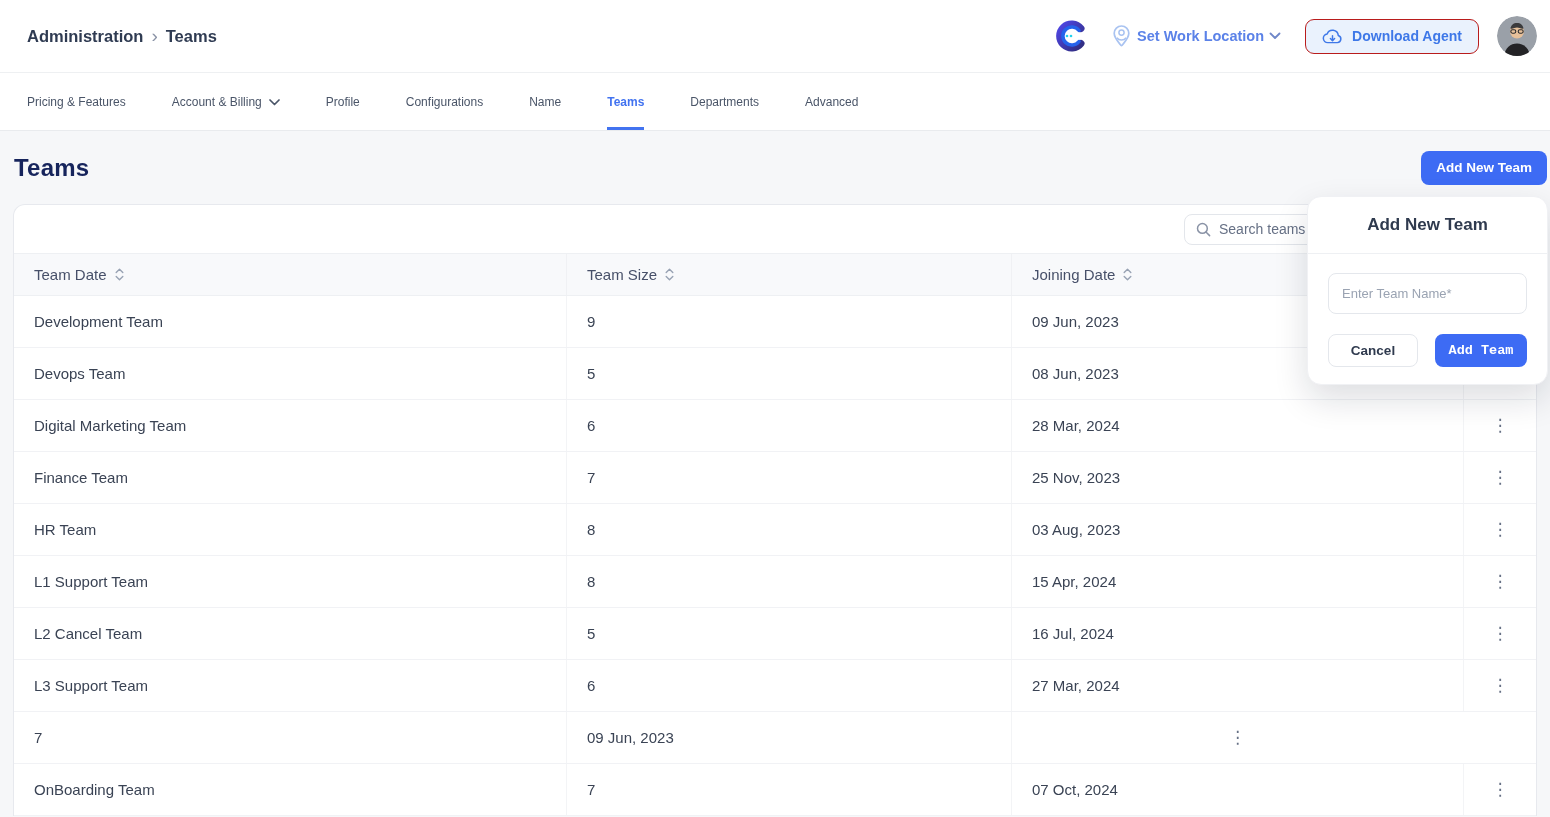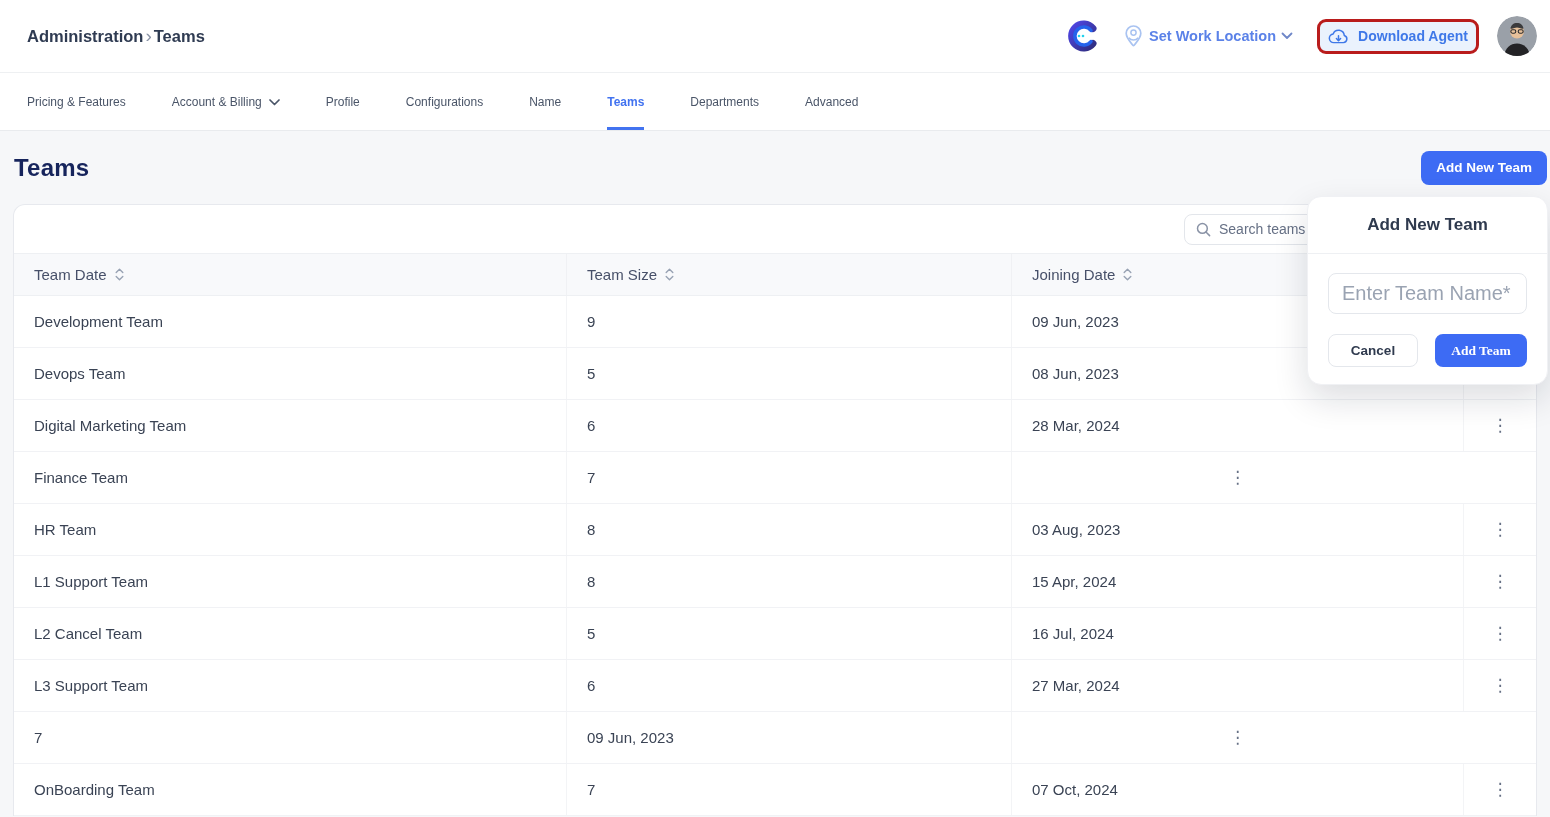--- a/index.html
+++ b/index.html
@@ -3,28 +3,28 @@
 <meta charset="utf-8">
 <style>
   * { margin:0; padding:0; box-sizing:border-box; }
   html,body { width:1550px; height:817px; }
   body { font-family:"Liberation Sans","DejaVu Sans",sans-serif; background:#f6f7f9; }
   .stage { position:relative; width:1550px; height:817px; overflow:hidden; background:#f6f7f9; }
 
   
   .topbar { height:73px; background:#fff; border-bottom:1px solid #eef0f2;
             display:flex; align-items:center; padding:0 13px 0 27px; }
-  .breadcrumb { display:flex; align-items:center; gap:2px; font-size:16.5px; font-weight:700; color:#2f3b52; }
+  .breadcrumb { display:flex; align-items:center; gap:8px; font-size:16.5px; font-weight:700; color:#2f3b52; }
   .crumb-sep { color:#8a93a6; font-size:19px; font-weight:400; line-height:1; padding-bottom:2px; }
   .topbar-right { margin-left:auto; display:flex; align-items:center; gap:24px; }
   .logo-wrap { width:32px; height:32px; display:flex; align-items:center; justify-content:center; }
   .workloc { display:flex; align-items:center; gap:5px; cursor:pointer; }
   .workloc-label { color:#5b82e8; font-size:14.5px; font-weight:600; }
-  .dl-btn { display:flex; align-items:center; gap:9px; height:35px; padding:0 8px;
-            background:#eaf2fd; border:3px solid #b91c1c; border-radius:9px; cursor:pointer;
+  .dl-btn { display:flex; align-items:center; gap:9px; height:35px; padding:0 16px;
+            background:#eaf2fd; border:1px solid #b91c1c; border-radius:9px; cursor:pointer;
             color:#3e78e8; font-size:14px; font-weight:600; font-family:inherit; }
   .avatar { width:40px; height:40px; border-radius:50%; overflow:hidden; margin-left:-6px; cursor:pointer; }
 
   
   .tabbar { height:58px; background:#fff; border-bottom:1px solid #e9ebee;
             display:flex; align-items:stretch; gap:46px; padding:0 27px; }
   .tab { display:flex; align-items:center; gap:7px; font-size:12px; font-weight:500; color:#4a5568;
          cursor:pointer; white-space:nowrap; }
   .tab.active { color:#4273f0; font-weight:600; box-shadow:inset 0 -3px 0 #4273f0; }
   .tab .chev { display:flex; margin-top:2px; }
@@ -55,27 +55,27 @@
   .td.actions { justify-content:center; padding:0; }
   .kebab { color:#667085; font-size:17px; line-height:1; cursor:pointer; padding:4px 7px; user-select:none; }
 
   
   .popover { position:absolute; left:1307px; top:196px; width:241px; background:#fff; z-index:20;
              border:1px solid #f0f1f4; border-radius:14px; box-shadow:0 14px 34px rgba(16,24,40,.14); }
   .pop-title { height:57px; display:flex; align-items:center; justify-content:center;
                font-size:17px; font-weight:700; color:#2f3a4e; border-bottom:1px solid #eef0f3; }
   .pop-body { padding:19px 20px 17px; }
   .pop-input { width:100%; height:41px; border:1px solid #e4e7ec; border-radius:8px; padding:0 13px;
-               font-size:20px; font-family:inherit; color:#3a4354; outline:none; }
+               font-size:13px; font-family:inherit; color:#3a4354; outline:none; }
   .pop-input::placeholder { color:#9aa3b2; }
   .pop-actions { display:flex; justify-content:space-between; margin-top:20px; }
   .btn-cancel { width:90px; height:33px; background:#fff; border:1px solid #e4e7ec; border-radius:8px;
                 font-size:13.5px; font-weight:700; color:#2f3a4e; font-family:inherit; cursor:pointer; }
   .btn-add { width:92px; height:33px; background:#3d6bf4; border:none; border-radius:8px;
-             font-size:13.5px; font-weight:700; color:#fff; font-family:Liberation Serif, serif; cursor:pointer; }
+             font-size:13.5px; font-weight:700; color:#fff; font-family:Liberation Mono, monospace; cursor:pointer; }
 
   svg { display:block; }
 </style>
 </head>
 <body>
 
 <div class="stage">
 
   <div class="topbar">
     <div class="breadcrumb">
@@ -242,20 +242,21 @@
         <div class="td">Digital Marketing Team</div>
         <div class="td">6</div>
         <div class="td">28 Mar, 2024</div>
         <div class="td actions">
           <span class="kebab">⋮</span>
         </div>
       </div>
         <div class="trow">
         <div class="td">Finance Team</div>
         <div class="td">7</div>
+        <div class="td">25 Nov, 2023</div>
         <div class="td actions">
           <span class="kebab">⋮</span>
         </div>
       </div>
         <div class="trow">
         <div class="td">HR Team</div>
         <div class="td">8</div>
         <div class="td">03 Aug, 2023</div>
         <div class="td actions">
           <span class="kebab">⋮</span>

